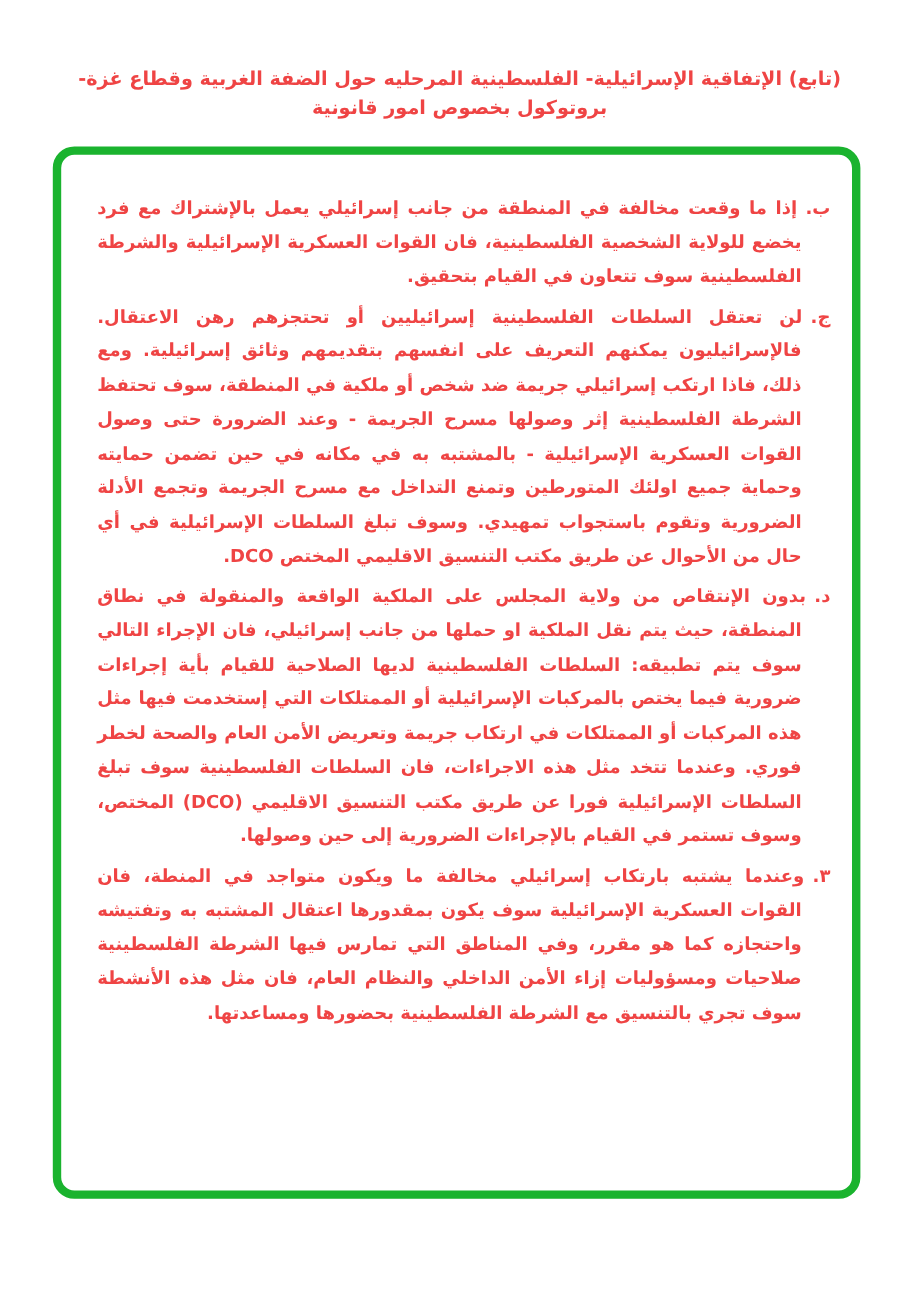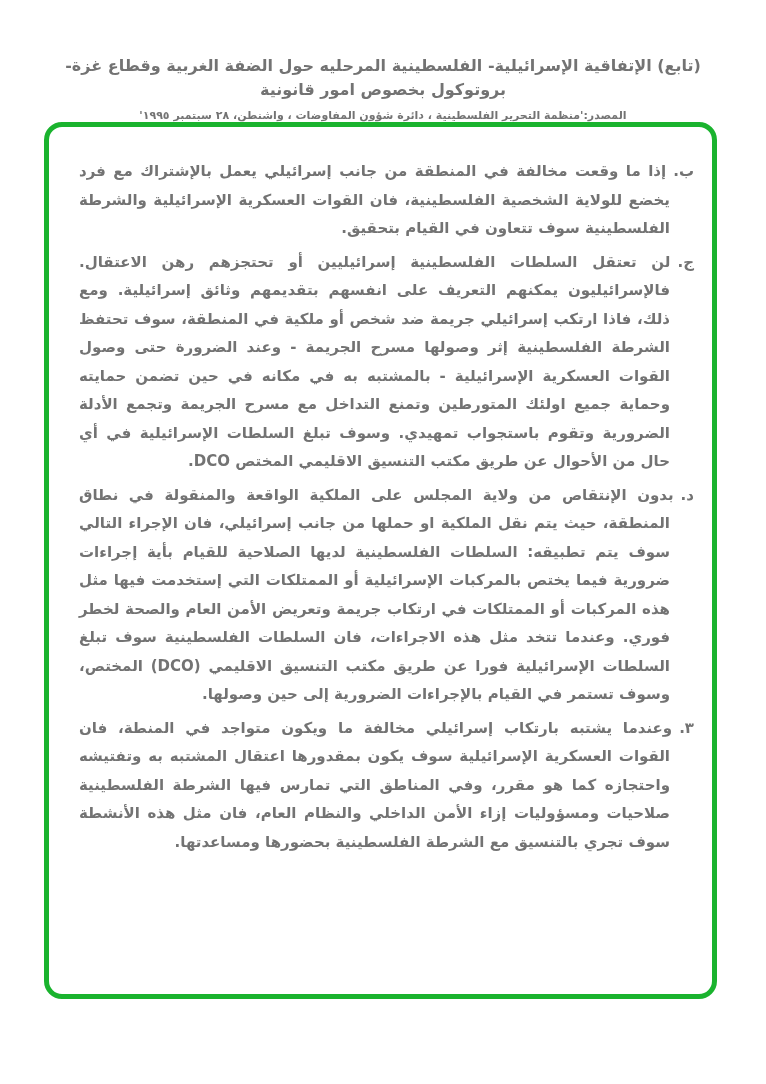--- a/index.html
+++ b/index.html
@@ -32,21 +32,21 @@
     font-weight: bold;
     margin-top: 7px;
   }
   .frame {
     position: absolute;
     top: 122px;
     left: 44px;
     width: 673px;
     height: 877px;
     box-sizing: border-box;
-    border: 5px solid #000000; 
+    border: 7px solid #000000; 
     border-radius: 18px;
     padding: 30px 18px 0 30px;
     background: #ffffff;
   }
   .para {
     font-size: 15px;
     font-weight: bold;
     line-height: 28.5px;
     text-align: justify;
     margin: 0 0 5px 0;
@@ -61,25 +61,24 @@
     right: 0;
     text-align: center;
     font-size: 14px;
     font-weight: bold;
     letter-spacing: 2px;
   }
 </style>
 </head>
 <body>
 
-<div class="page" style="color: #737373; background: rgb(255, 255, 255);">
+<div class="page" style="color: #ef4444; background: rgb(255, 255, 255);">
 
   <div class="header">
     <div class="doc-title">(تابع) الإتفاقية الإسرائيلية- الفلسطينية المرحليه حول الضفة الغربية وقطاع غزة- بروتوكول بخصوص امور قانونية</div>
-    <div class="doc-source">المصدر:'منظمة التحرير الفلسطينية ، دائرة شؤون المفاوضات ، واشنطن، ٢٨ سبتمبر ١٩٩٥'</div>
   </div>
 
   <div class="frame" style="border-color: rgb(26, 179, 46);">
 
     <p class="para"><span class="marker">ب.</span><span>إذا ما وقعت مخالفة في المنطقة من جانب إسرائيلي يعمل بالإشتراك مع فرد يخضع للولاية الشخصية الفلسطينية، فان القوات العسكرية الإسرائيلية والشرطة الفلسطينية سوف تتعاون في القيام بتحقيق.</span></p>
 
     <p class="para"><span class="marker">ج.</span><span>لن تعتقل السلطات الفلسطينية إسرائيليين أو تحتجزهم رهن الاعتقال. فالإسرائيليون يمكنهم التعريف على انفسهم بتقديمهم وثائق إسرائيلية. ومع ذلك، فاذا ارتكب إسرائيلي جريمة ضد شخص أو ملكية في المنطقة، سوف تحتفظ الشرطة الفلسطينية إثر وصولها مسرح الجريمة - وعند الضرورة حتى وصول القوات العسكرية الإسرائيلية - بالمشتبه به في مكانه في حين تضمن حمايته وحماية جميع اولئك المتورطين وتمنع التداخل مع مسرح الجريمة وتجمع الأدلة الضرورية وتقوم باستجواب تمهيدي. وسوف تبلغ السلطات الإسرائيلية في أي حال من الأحوال عن طريق مكتب التنسيق الاقليمي المختص DCO.</span></p>
 
     <p class="para"><span class="marker">د.</span><span>بدون الإنتقاص من ولاية المجلس على الملكية الواقعة والمنقولة في نطاق المنطقة، حيث يتم نقل الملكية او حملها من جانب إسرائيلي، فان الإجراء التالي سوف يتم تطبيقه: السلطات الفلسطينية لديها الصلاحية للقيام بأية إجراءات ضرورية فيما يختص بالمركبات الإسرائيلية أو الممتلكات التي إستخدمت فيها مثل هذه المركبات أو الممتلكات في ارتكاب جريمة وتعريض الأمن العام والصحة لخطر فوري. وعندما تتخد مثل هذه الاجراءات، فان السلطات الفلسطينية سوف تبلغ السلطات الإسرائيلية فورا عن طريق مكتب التنسيق الاقليمي (DCO) المختص، وسوف تستمر في القيام بالإجراءات الضرورية إلى حين وصولها.</span></p>
 

